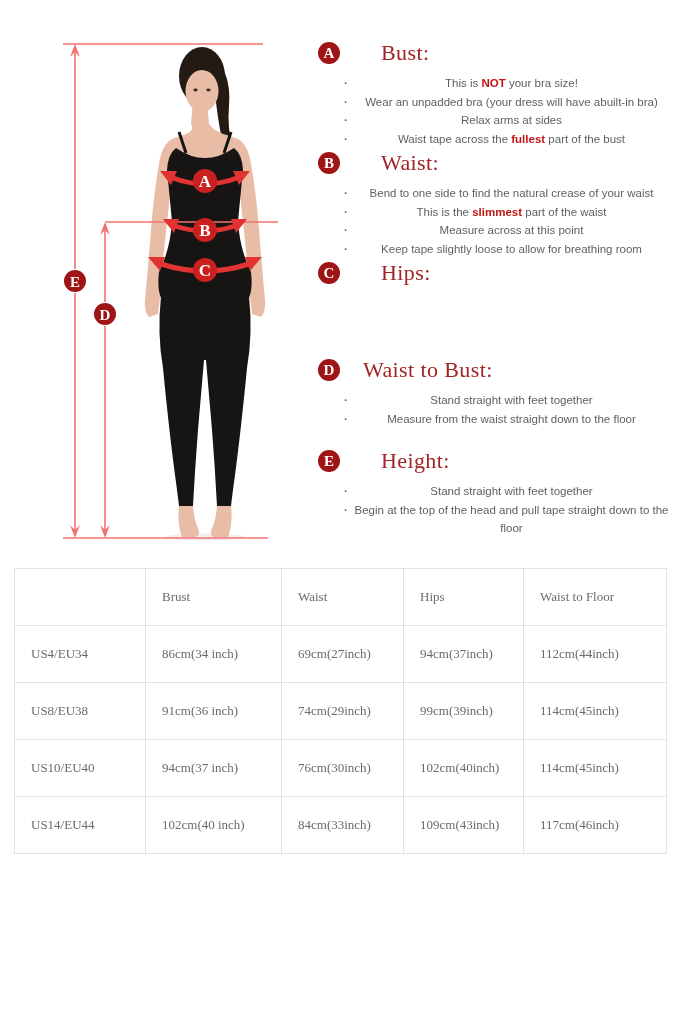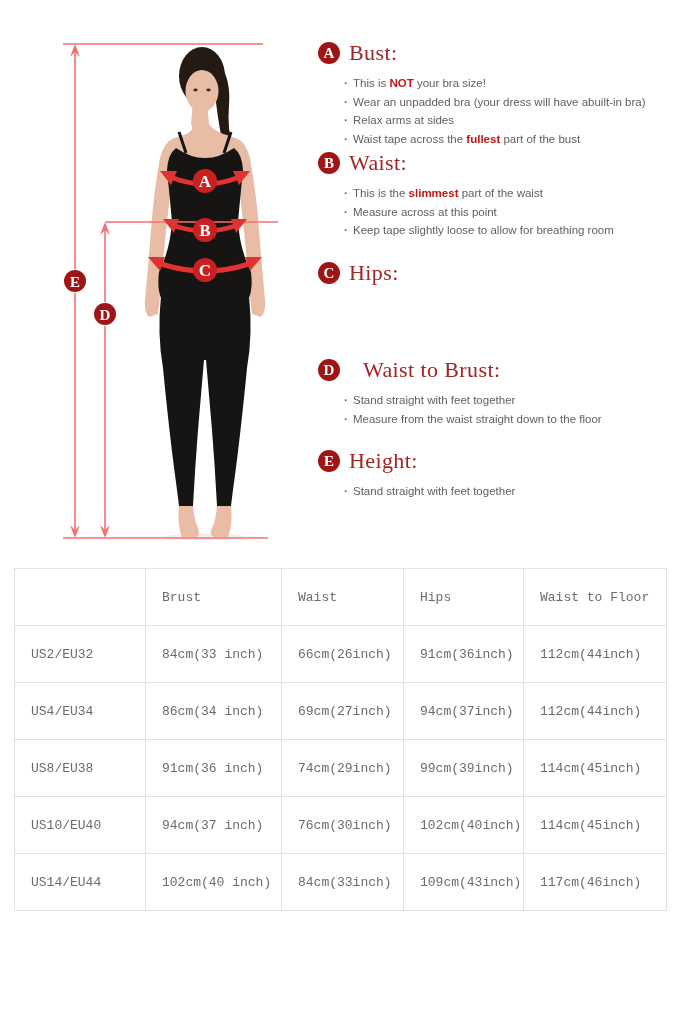--- a/index.html
+++ b/index.html
@@ -25,35 +25,35 @@
   .section-b{top:150px;}
   .section-c{top:260px;}
   .section-d{top:357px;}
   .section-e{top:448px;}
   .sec-head{display:flex;align-items:center;}
   .badge{flex:0 0 auto;width:22px;height:22px;border-radius:50%;
          background:var(--badge-dark);color:#fff;
          font-family:"Liberation Serif",serif;font-size:15px;font-weight:bold;
          display:flex;align-items:center;justify-content:center;margin-right:9px;}
   .sec-title{font-family:"Liberation Serif",serif;font-size:22px;color:var(--heading-red);
-             letter-spacing:.4px;white-space:nowrap;}
+             letter-spacing:.4px;white-space:nowrap;margin-left:32px;}
   .section-d .sec-title{margin-left:14px;}
   .bullets{list-style:none;margin:8px 0 0;padding:0 0 0 25px;}
   .bullets li{position:relative;padding-left:10px;font-size:11.5px;color:var(--text-gray);
-              line-height:18.5px;}
+              line-height:18.5px;text-align:center;}
   .bullets li::before{content:"·";position:absolute;left:1px;top:0;font-weight:bold;
                       color:var(--text-gray);}
   .hl{color:var(--highlight-red);font-weight:bold;}
 
   
   .size-table{position:absolute;left:14px;top:568px;}
   table{border-collapse:collapse;table-layout:fixed;width:652px;}
   th,td{border:1px solid var(--table-border);height:56px;padding:0 4px 0 16px;
         font-weight:normal;text-align:left;vertical-align:middle;
-        font-size:13px;color:var(--table-text);font-family:Liberation Mono, monospace;
+        font-size:13px;color:var(--table-text);font-family:Liberation Serif, serif;
         overflow:hidden;white-space:nowrap;}
 </style>
 </head>
 <body>
 
 <div class="page">
 
   <div class="figure-wrap">
     <svg width="320" height="560" viewBox="0 0 320 560">
 
@@ -159,51 +159,53 @@
           <li><span>Waist tape across the </span><span class="hl">fullest</span><span> part of the bust</span></li>
         </ul>
     </div>
 
     <div class="section section-b">
       <div class="sec-head">
         <span class="badge">B</span>
         <span class="sec-title">Waist:</span>
       </div>
       <ul class="bullets">
+          <li><span>Bend to one side to find the natural crease of your waist</span></li>
           <li><span>This is the </span><span class="hl">slimmest</span><span> part of the waist</span></li>
           <li><span>Measure across at this point</span></li>
           <li><span>Keep tape slightly loose to allow for breathing room</span></li>
         </ul>
     </div>
 
     <div class="section section-c">
       <div class="sec-head">
         <span class="badge">C</span>
         <span class="sec-title">Hips:</span>
       </div>
     </div>
 
     <div class="section section-d">
       <div class="sec-head">
         <span class="badge">D</span>
-        <span class="sec-title">Waist to Brust:</span>
+        <span class="sec-title">Waist to Bust:</span>
       </div>
       <ul class="bullets">
           <li><span>Stand straight with feet together</span></li>
           <li><span>Measure from the waist  straight down to the floor</span></li>
         </ul>
     </div>
 
     <div class="section section-e">
       <div class="sec-head">
         <span class="badge">E</span>
         <span class="sec-title">Height:</span>
       </div>
       <ul class="bullets">
           <li><span>Stand straight with feet together</span></li>
+          <li><span>Begin at the top of the head and pull tape straight down to the floor</span></li>
         </ul>
     </div>
 
   </div>
 
   <div class="size-table">
     <table>
       <colgroup>
         <col style="width:131px">
           <col style="width:136px">
@@ -215,27 +217,20 @@
           <tr>
             <th></th>
             <th>Brust</th>
             <th>Waist</th>
             <th>Hips</th>
             <th>Waist to Floor</th>
           </tr>
         </thead>
       <tbody>
           <tr>
-            <td>US2/EU32</td>
-            <td>84cm(33 inch)</td>
-            <td>66cm(26inch)</td>
-            <td>91cm(36inch)</td>
-            <td>112cm(44inch)</td>
-          </tr>
-          <tr>
             <td>US4/EU34</td>
             <td>86cm(34 inch)</td>
             <td>69cm(27inch)</td>
             <td>94cm(37inch)</td>
             <td>112cm(44inch)</td>
           </tr>
           <tr>
             <td>US8/EU38</td>
             <td>91cm(36 inch)</td>
             <td>74cm(29inch)</td>

